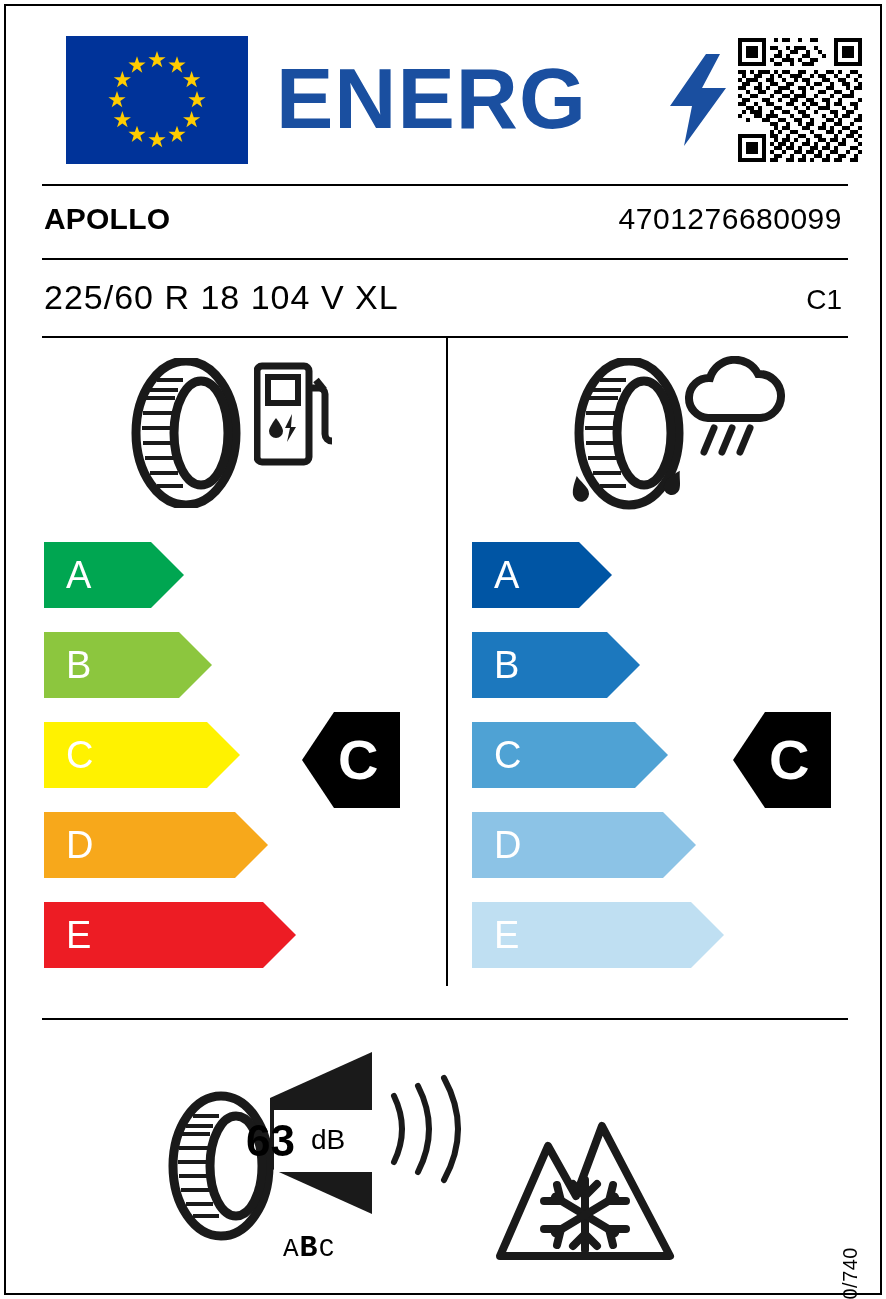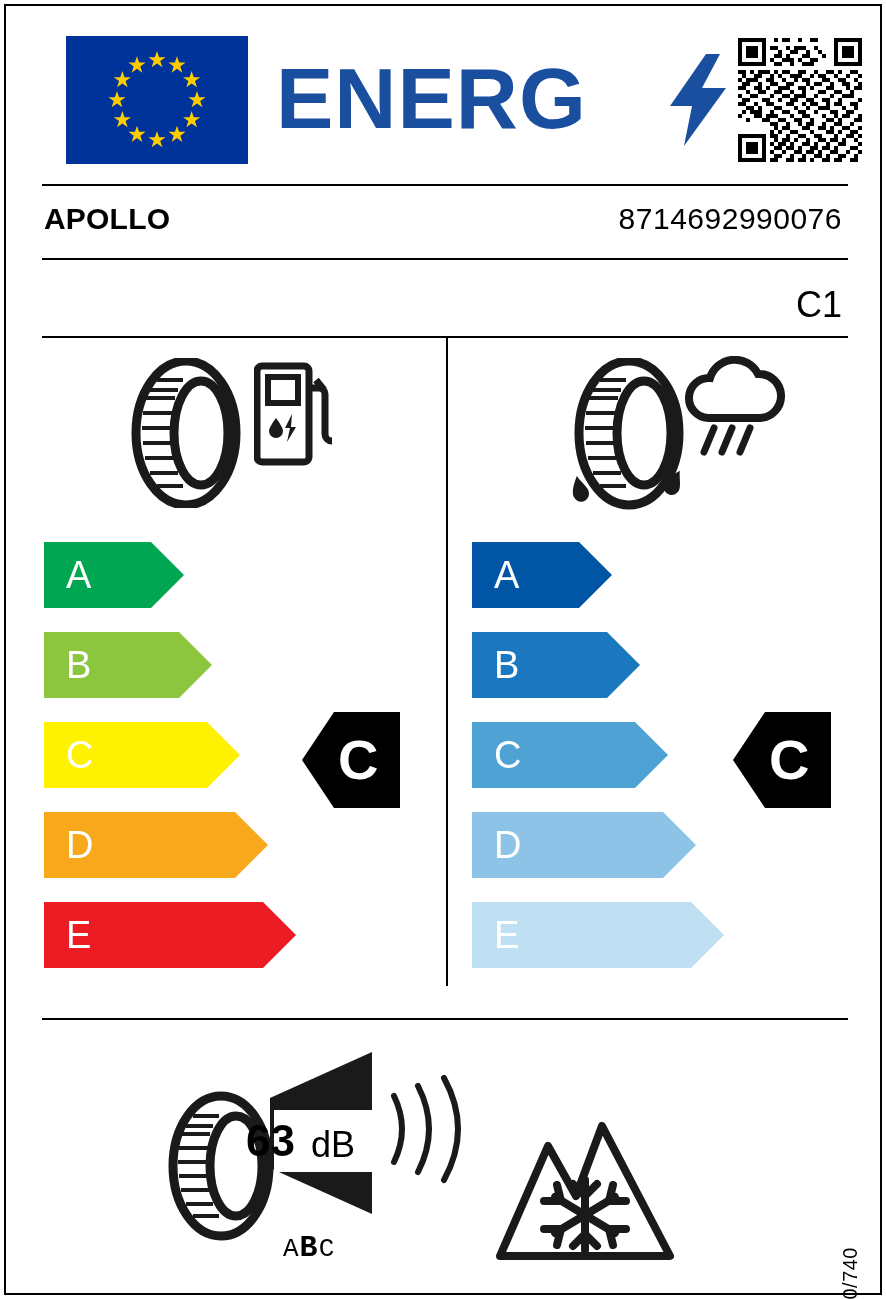--- a/index.html
+++ b/index.html
@@ -93,21 +93,21 @@
     position: absolute;
     left: 38px;
     top: 272px;
     font-size: 34px;
     letter-spacing: 1px;
   }
   .tyre-class {
     position: absolute;
     right: 38px;
     top: 278px;
-    font-size: 36px;
+    font-size: 28px;
   }
 
   
   .divider-v {
     position: absolute;
     left: 440px;
     top: 330px;
     width: 2px;
     height: 650px;
     background: #000000;
@@ -486,23 +486,24 @@
           <rect x="21" y="30" width="2" height="1"></rect>
             <rect x="24" y="30" width="2" height="1"></rect>
             <rect x="28" y="30" width="2" height="1"></rect>
         </g>
       </svg>
     </div>
   </div>
 
   <div class="rule" style="top:178px;"></div>
   <div class="brand">APOLLO</div>
-  <div class="code">8714692990076</div>
+  <div class="code">4701276680099</div>
 
   <div class="rule" style="top:252px;"></div>
+  <div class="tyre-size">225/60 R 18 104 V XL</div>
   <div class="tyre-class">C1</div>
 
   <div class="rule" style="top:330px;"></div>
 
   <div class="divider-v"></div>
 
   <div class="pictogram" style="left:125px; top:352px;">
     <svg width="110" height="150" viewBox="0 0 110 150">
       <ellipse cx="55" cy="75" rx="50" ry="72" fill="none" stroke="#1a1a1a" stroke-width="9"></ellipse>
       <ellipse cx="70" cy="75" rx="27" ry="52" fill="#ffffff" stroke="#1a1a1a" stroke-width="9"></ellipse>
@@ -633,21 +634,21 @@
   </div>
 
   <div class="pictogram" style="left:228px; top:1042px;">
     <svg width="140" height="170" viewBox="0 0 140 170">
       <polygon points="138,4 138,166 36,120 36,50" fill="#1a1a1a"></polygon>
       <rect x="40" y="62" width="98" height="62" fill="#ffffff"></rect>
     </svg>
   </div>
 
   <div class="noise-value" style="left:240px; top:1110px; font-size:44px;">63</div>
-  <div class="noise-value" style="left:305px; top:1118px; font-size:36px; font-weight:normal;">dB</div>
+  <div class="noise-value" style="left:305px; top:1118px; font-size:28px; font-weight:normal;">dB</div>
 
   <div class="pictogram" style="left:380px; top:1068px;">
     <svg width="90" height="110" viewBox="0 0 90 110">
       <g fill="none" stroke="#1a1a1a" stroke-width="6" stroke-linecap="round">
         <path d="M8 22 q16 33 0 66"></path>
         <path d="M32 12 q22 43 0 86"></path>
         <path d="M58 4 q28 51 0 102"></path>
       </g>
     </svg>
   </div>

